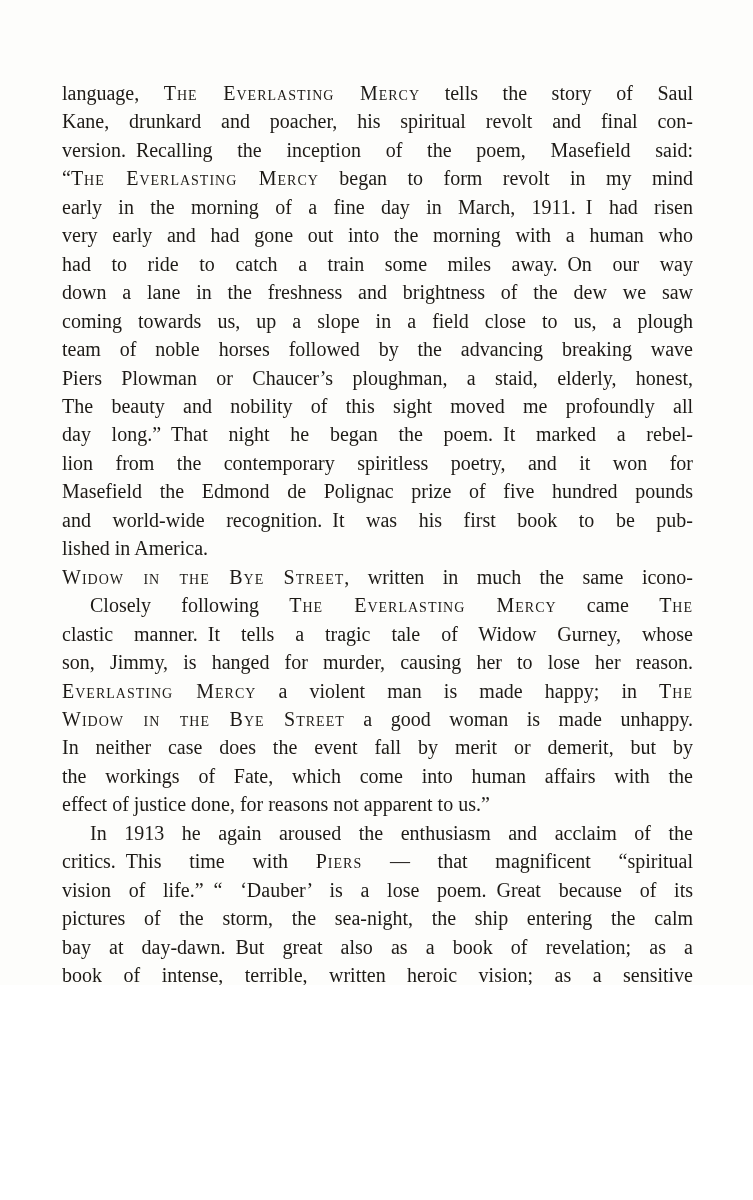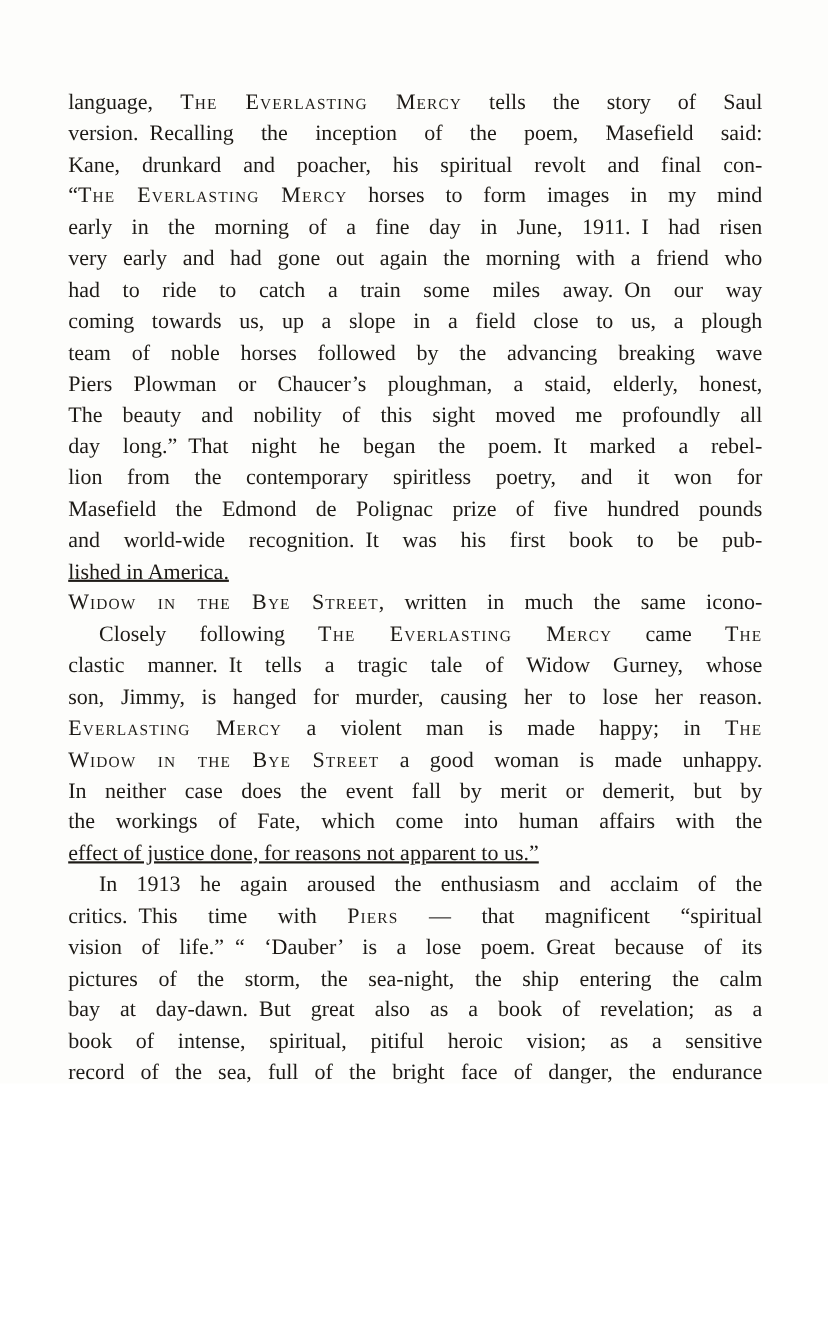--- a/index.html
+++ b/index.html
@@ -26,21 +26,20 @@
 
   .paragraph { margin: 0; }
 
   .line {
     text-align: justify;
     text-align-last: justify;
   }
   .line.left {
     text-align: center;
     text-align-last: left;
-    text-decoration: underline;
   }
   .line.indent {
     text-indent: 28px;
   }
 
   .sc {
     font-variant: small-caps;
     letter-spacing: 0.05em;
   }
 
@@ -55,26 +54,27 @@
     color: #1d1a16;
   }
 </style>
 </head>
 <body>
 
 <div class="page">
   <div class="text-block">
       <div class="paragraph">
         <div class="line"><span>language, </span><span class="sc">The Everlasting Mercy</span><span> tells the story of Saul</span></div>
+        <div class="line"><span>Kane, drunkard and poacher, his spiritual revolt and final con-</span></div>
         <div class="line"><span>version. Recalling the inception of the poem, Masefield said:</span></div>
-        <div class="line"><span>Kane, drunkard and poacher, his spiritual revolt and final con-</span></div>
-        <div class="line"><span>“</span><span class="sc">The Everlasting Mercy</span><span> horses to form images in my mind</span></div>
-        <div class="line"><span>early in the morning of a fine day in June, 1911. I had risen</span></div>
-        <div class="line"><span>very early and had gone out again the morning with a friend who</span></div>
+        <div class="line"><span>“</span><span class="sc">The Everlasting Mercy</span><span> began to form revolt in my mind</span></div>
+        <div class="line"><span>early in the morning of a fine day in March, 1911. I had risen</span></div>
+        <div class="line"><span>very early and had gone out into the morning with a human who</span></div>
         <div class="line"><span>had to ride to catch a train some miles away. On our way</span></div>
+        <div class="line"><span>down a lane in the freshness and brightness of the dew we saw</span></div>
         <div class="line"><span>coming towards us, up a slope in a field close to us, a plough</span></div>
         <div class="line"><span>team of noble horses followed by the advancing breaking wave</span></div>
         <div class="line"><span>Piers Plowman or Chaucer’s ploughman, a staid, elderly, honest,</span></div>
         <div class="line"><span>The beauty and nobility of this sight moved me profoundly all</span></div>
         <div class="line"><span>day long.” That night he began the poem. It marked a rebel-</span></div>
         <div class="line"><span>lion from the contemporary spiritless poetry, and it won for</span></div>
         <div class="line"><span>Masefield the Edmond de Polignac prize of five hundred pounds</span></div>
         <div class="line"><span>and world-wide recognition. It was his first book to be pub-</span></div>
         <div class="line left"><span>lished in America.</span></div>
       </div>
@@ -88,18 +88,18 @@
         <div class="line"><span>In neither case does the event fall by merit or demerit, but by</span></div>
         <div class="line"><span>the workings of Fate, which come into human affairs with the</span></div>
         <div class="line left"><span>effect of justice done, for reasons not apparent to us.”</span></div>
       </div>
       <div class="paragraph">
         <div class="line indent"><span>In 1913 he again aroused the enthusiasm and acclaim of the</span></div>
         <div class="line"><span>critics. This time with </span><span class="sc">Piers</span><span> — that magnificent “spiritual</span></div>
         <div class="line"><span>vision of life.” “ ‘Dauber’ is a lose poem. Great because of its</span></div>
         <div class="line"><span>pictures of the storm, the sea-night, the ship entering the calm</span></div>
         <div class="line"><span>bay at day-dawn. But great also as a book of revelation; as a</span></div>
-        <div class="line"><span>book of intense, spiritual, pitiful heroic vision; as a sensitive</span></div>
+        <div class="line"><span>book of intense, terrible, written heroic vision; as a sensitive</span></div>
         <div class="line"><span>record of the sea, full of the bright face of danger, the endurance</span></div>
       </div>
     </div>
   <div class="footer">[ 8 ]</div>
 </div>
 
 </body></html>

